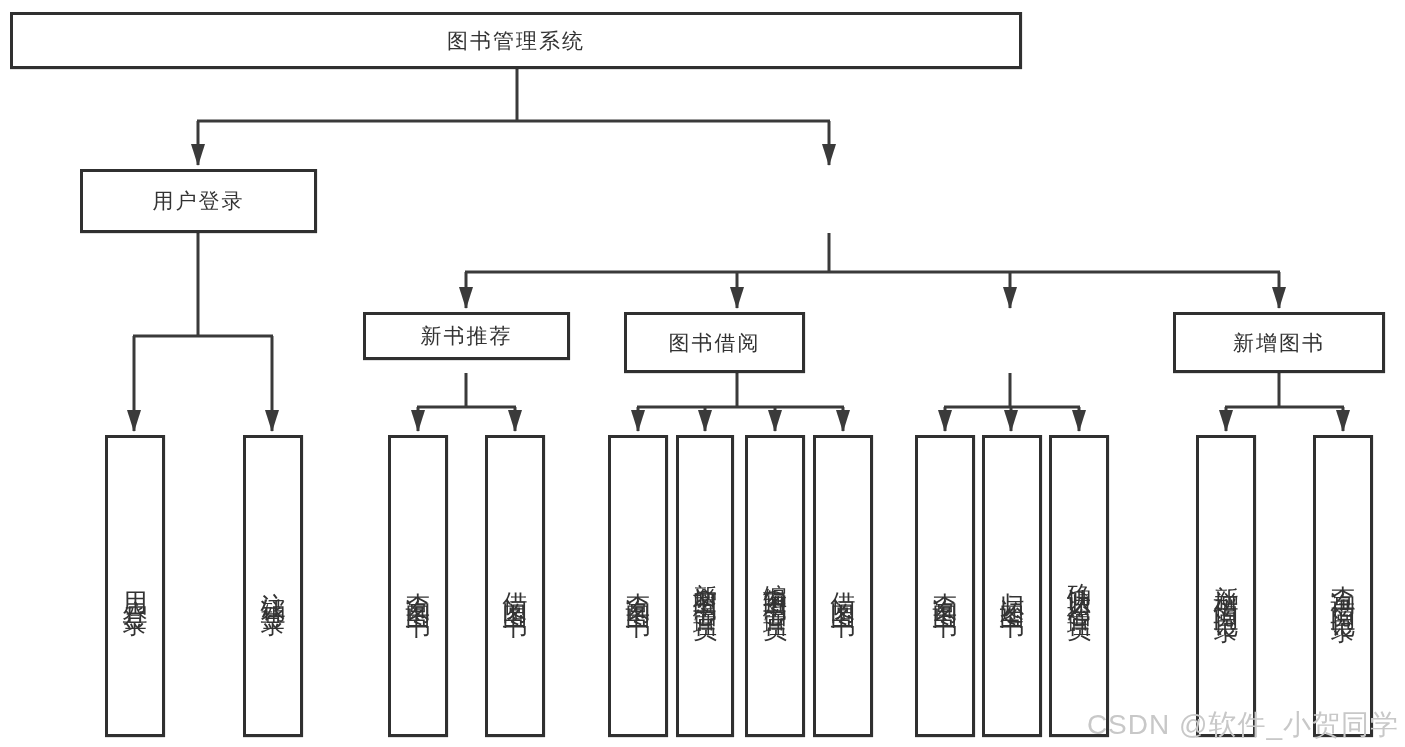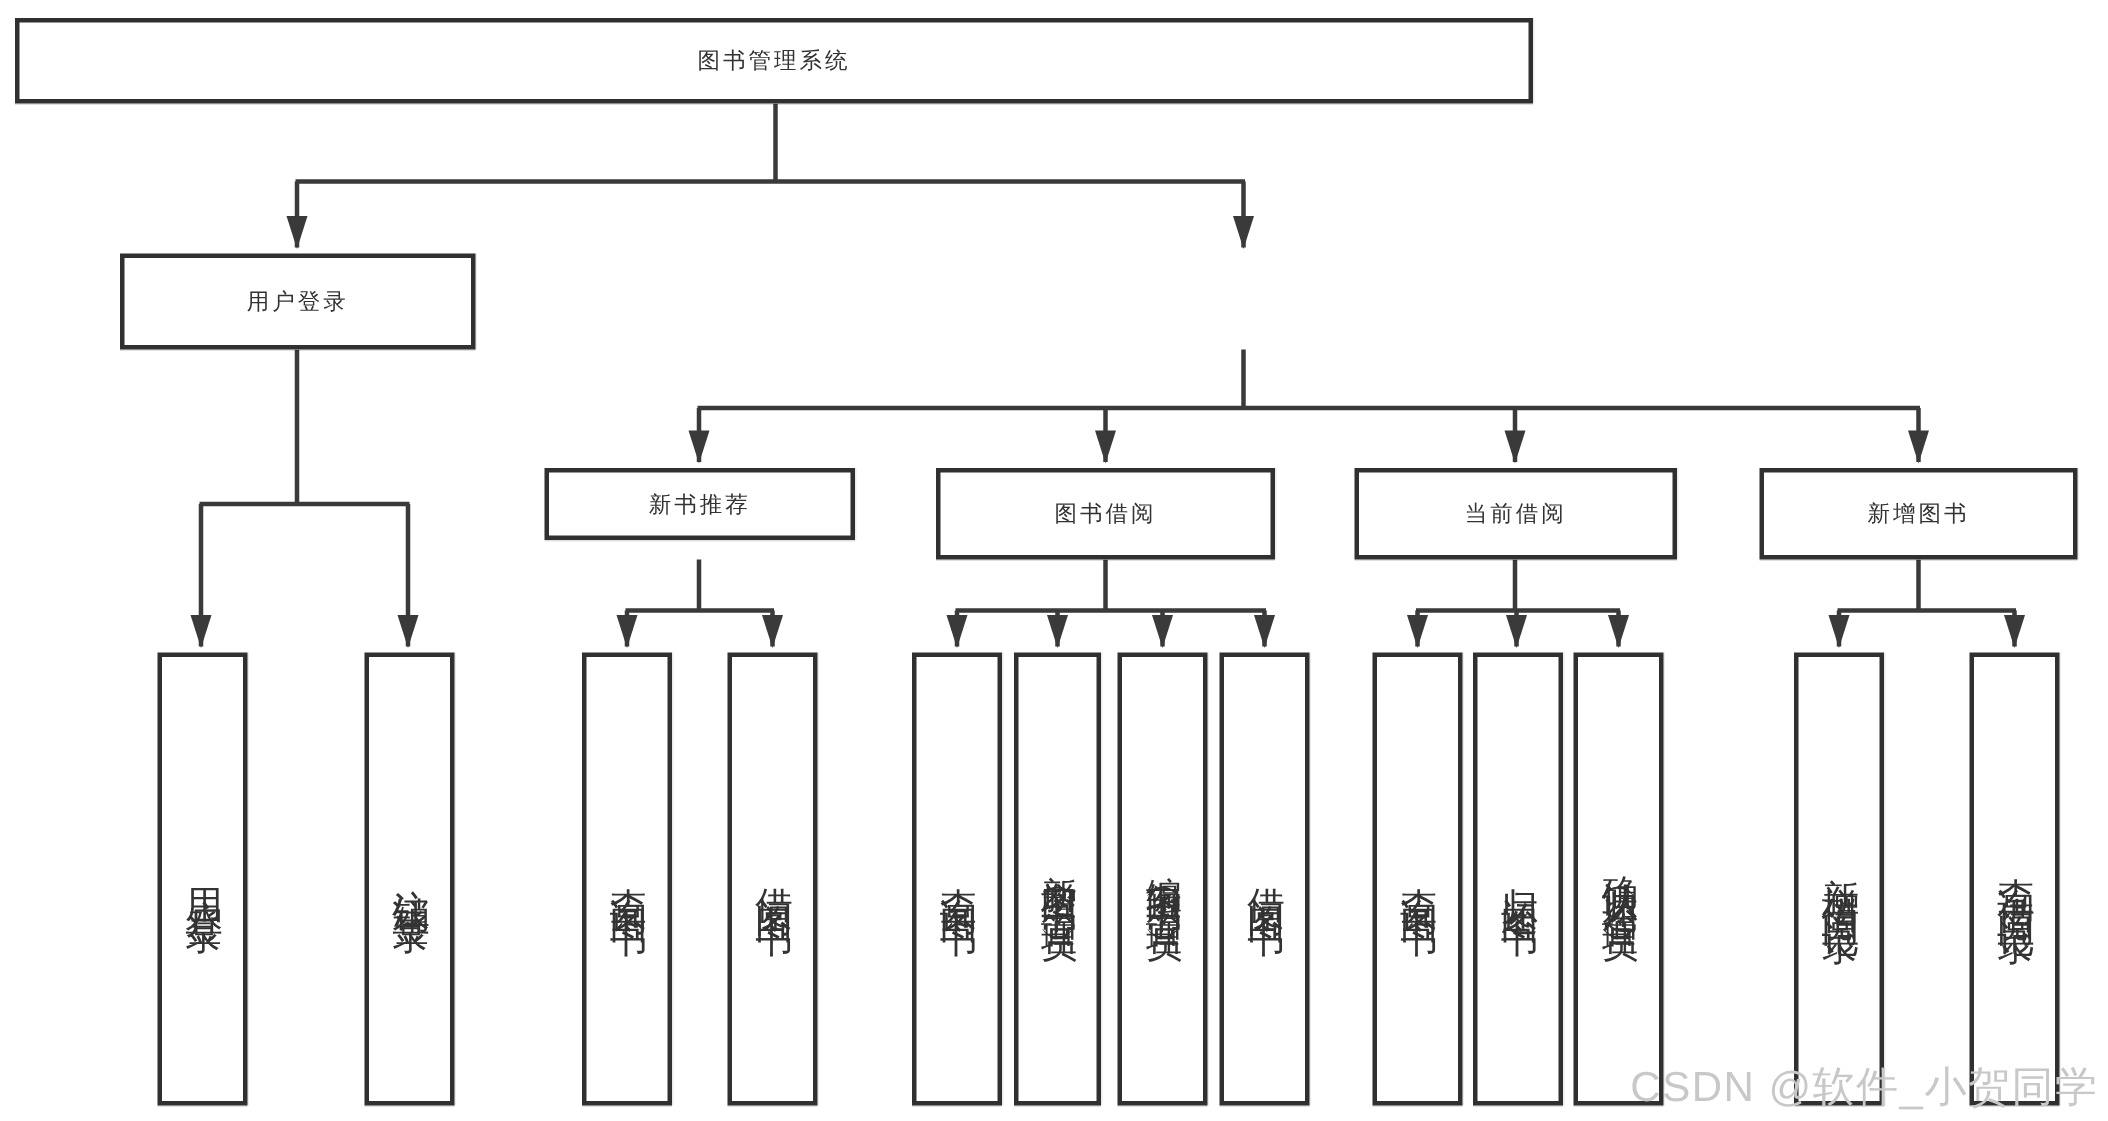--- a/index.html
+++ b/index.html
@@ -38,21 +38,21 @@
     position: absolute;
     z-index: 2;
     background: var(--background);
     border: 3px solid var(--border);
     color: var(--text);
     display: flex;
     align-items: center;
     justify-content: center;
     box-shadow: 0 1px 0 rgba(0,0,0,0.12), 1px 0 0 rgba(0,0,0,0.08);
   }
-  .node.h { font-size: 15px; letter-spacing: 2px; }
+  .node.h { font-size: 21px; letter-spacing: 2px; }
   .node.leaf span {
     writing-mode: vertical-rl;
     text-orientation: mixed;
     font-size: 25px;
     letter-spacing: 7px;
     line-height: 1;
     white-space: nowrap;
   }
   .node.leaf.long span { letter-spacing: 5px; font-size: 24px; }
 
@@ -116,25 +116,22 @@
     <span>图书管理系统</span>
   </div>
 
   <div class="node h" style="left:80px;top:169px;width:237px;height:64px">
     <span>用户登录</span>
   </div>
 
   <div class="node h" style="left:363px;top:312px;width:207px;height:48px">
     <span>新书推荐</span>
   </div>
-  <div class="node h" style="left:624px;top:312px;width:226px;height:61px">
+  <div class="node h" style="left:624px;top:312px;width:181px;height:61px">
     <span>图书借阅</span>
-  </div>
-  <div class="node h" style="left:903px;top:312px;width:215px;height:61px">
-    <span>当前借阅</span>
   </div>
   <div class="node h" style="left:1173px;top:312px;width:212px;height:61px">
     <span>新增图书</span>
   </div>
 
   <div class="node leaf" style="left:105px;top:435px;width:60px;height:302px">
     <span>用户登录</span>
   </div>
   <div class="node leaf" style="left:243px;top:435px;width:60px;height:302px">
     <span>注销登录</span>

